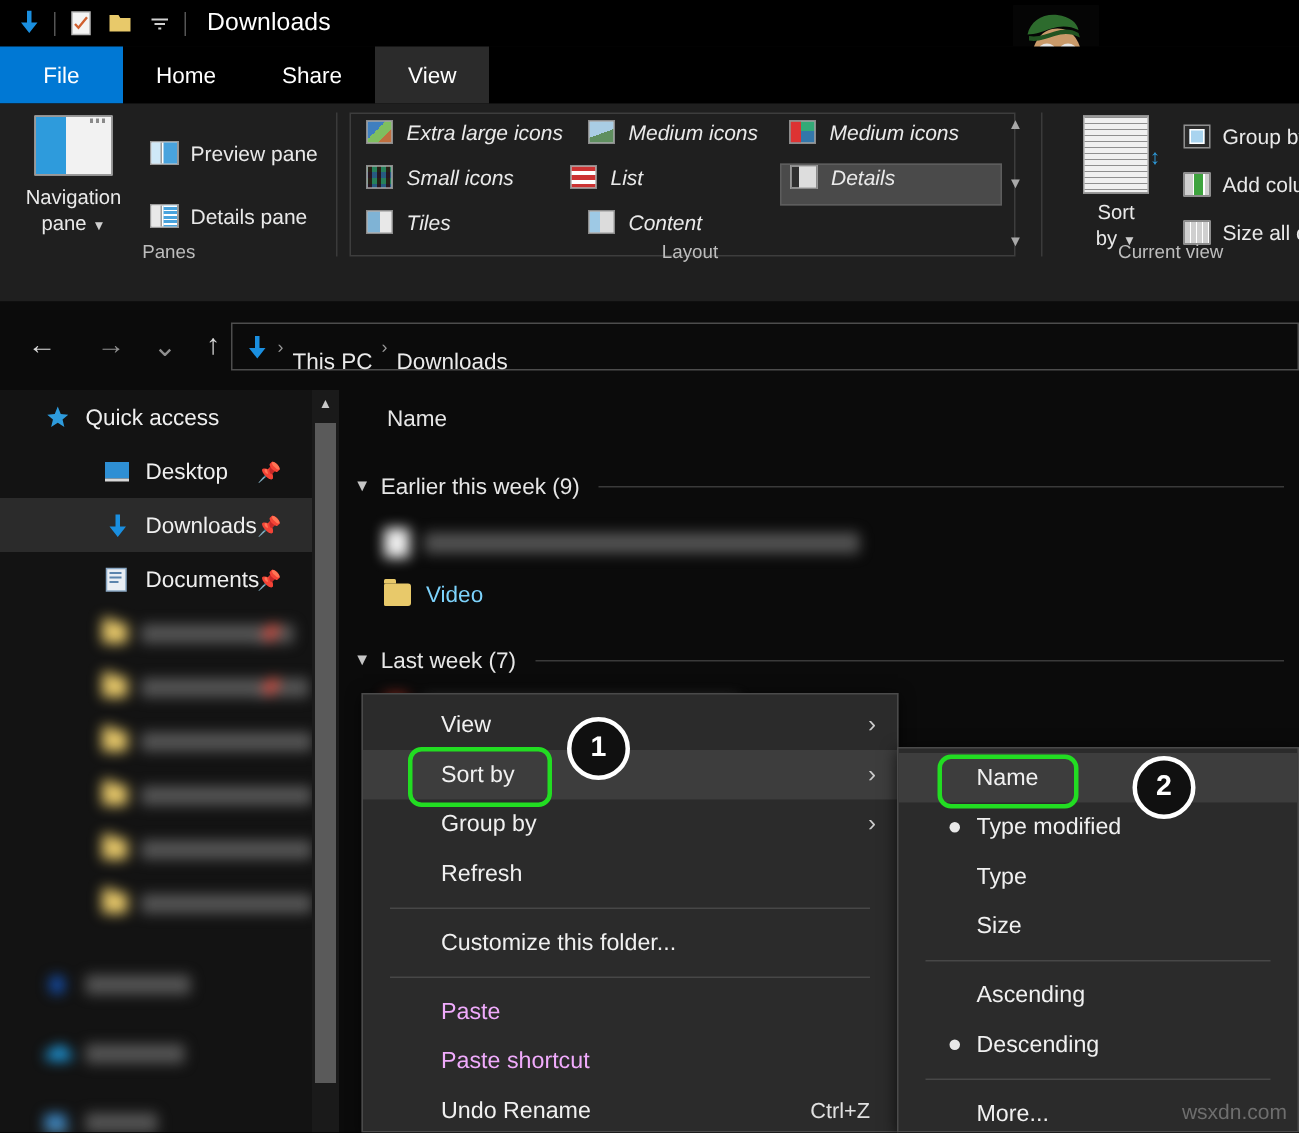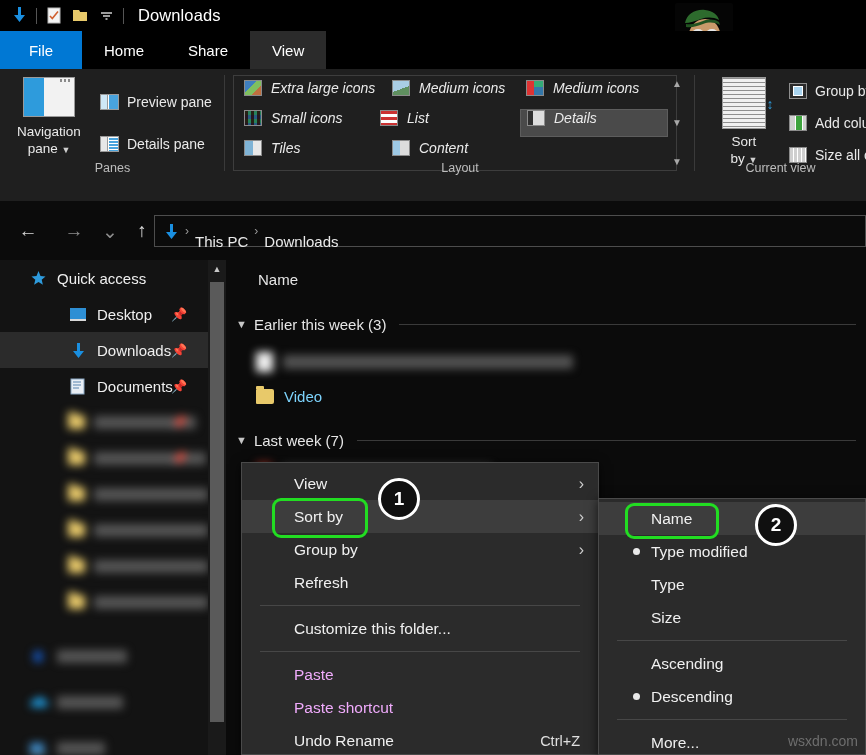--- a/index.html
+++ b/index.html
@@ -591,21 +591,21 @@
     <div class="sb-thumb"></div>
   </div>
 
   <div class="filelist">
     <div class="colheader">
       <span class="ch">Name</span>
     </div>
 
     <div class="grouphdr" style="top:52px; width:620px;">
       <span class="chev">▼</span>
-      <span class="gh-label">Earlier this week (3)</span>
+      <span class="gh-label">Earlier this week (9)</span>
       <span class="gh-rule" style="flex:1;"></span>
     </div>
 
     <div class="filerow blur-row" style="top:88px;">
       <span style="width:17px;height:20px;background:#f0f0f0;border-radius:1px;flex:none;"></span>
       <span class="blur-text" style="width:290px;height:14px;"></span>
     </div>
 
     <div class="filerow" style="top:122px;">
       <span class="folder-ico" style="width:18px;height:15px;"></span>

